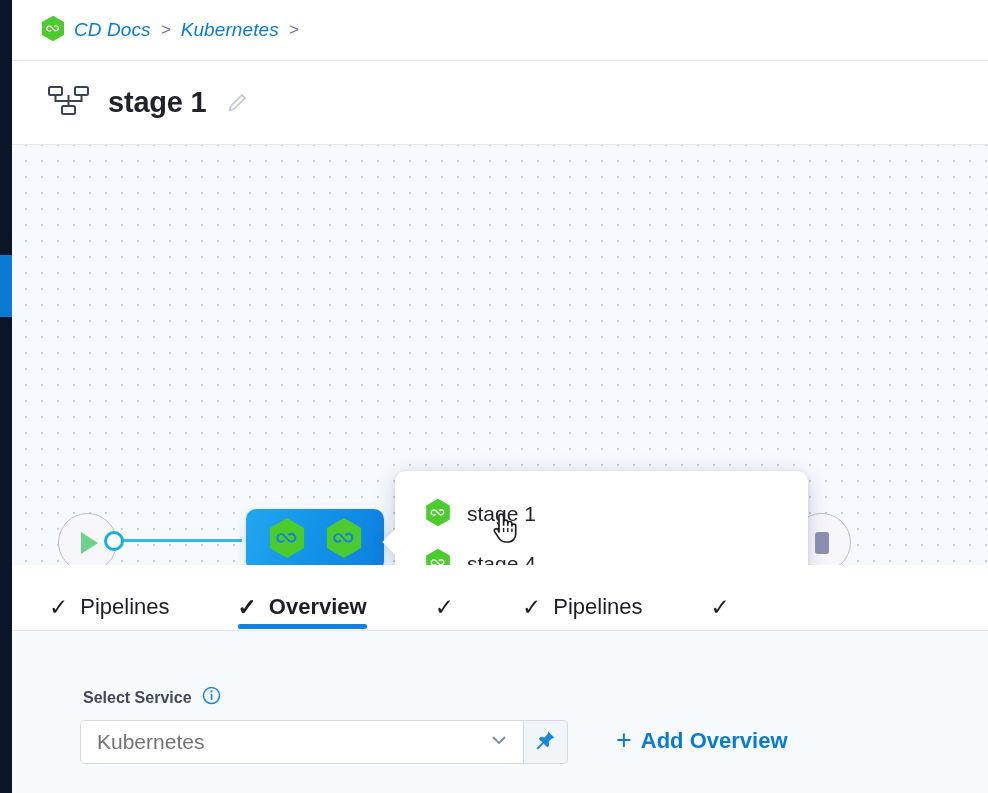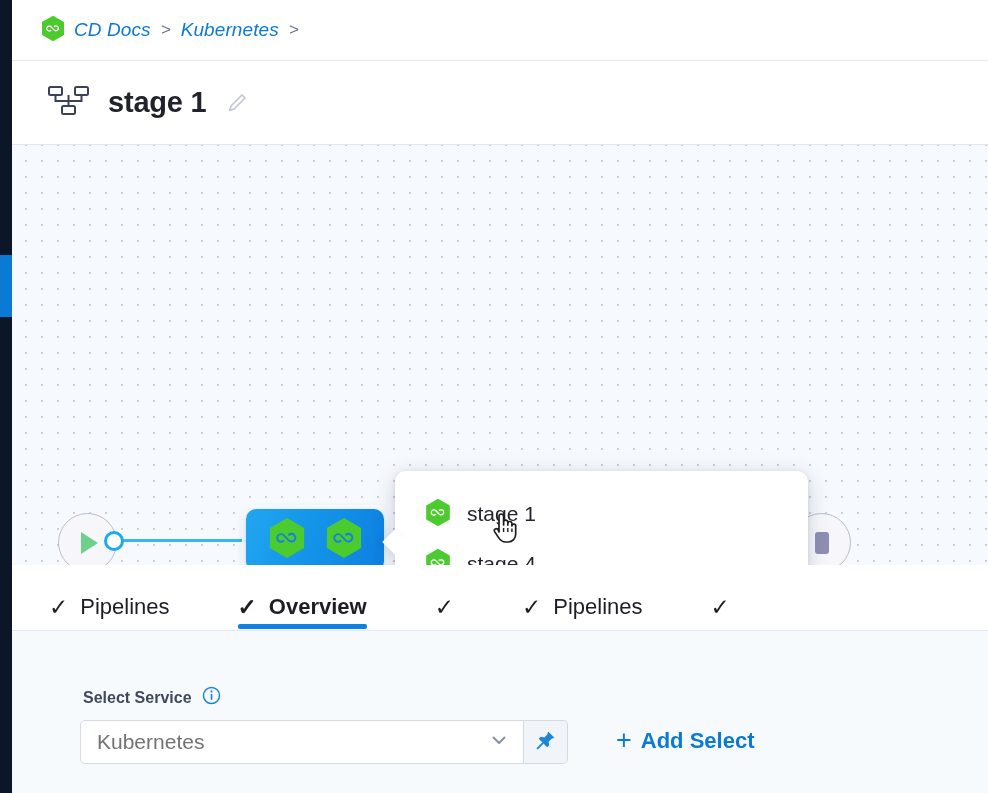--- a/index.html
+++ b/index.html
@@ -311,17 +311,17 @@
           <svg width="22" height="22" viewBox="0 0 22 22">
             <path d="M13.2 2.6 L19.4 8.8 L16.6 9.7 L13.6 12.7 L14.3 16.2 L12.2 18.3 L3.7 9.8 L5.8 7.7 L9.3 8.4 L12.3 5.4 Z" fill="#1b85d6"></path>
             <path d="M7.6 14.4 L2.6 19.4" stroke="#1b85d6" stroke-width="1.8" stroke-linecap="round"></path>
           </svg>
         </span>
       </div>
     </div>
 
     <div class="add-service">
       <span class="plus-sign">+</span>
-      <span>Add Select</span>
+      <span>Add Overview</span>
     </div>
   </div>
 
 </div>
 
 </body></html>

